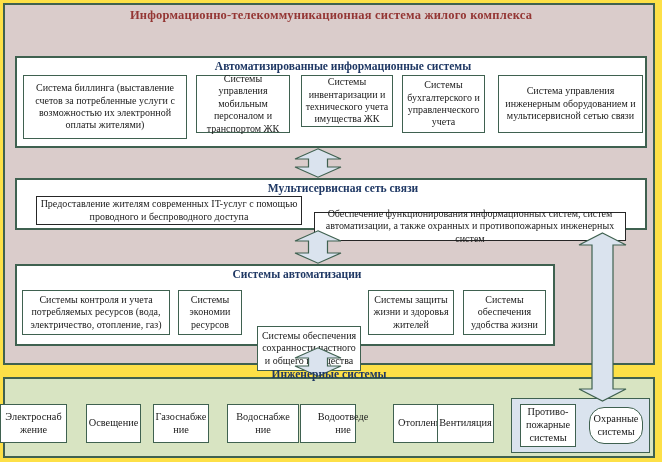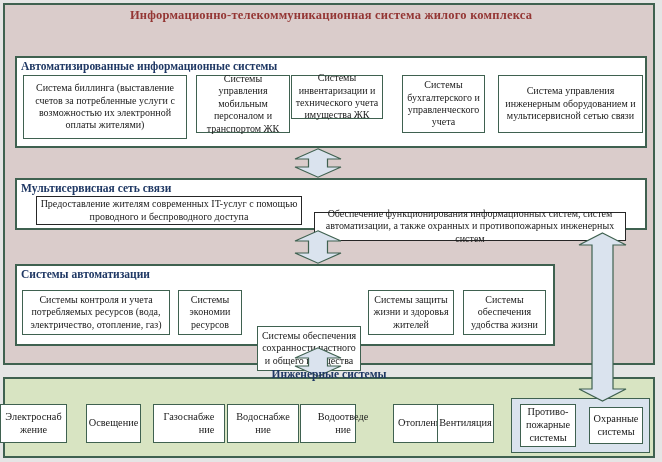--- a/index.html
+++ b/index.html
@@ -6,80 +6,80 @@
     --border-green:#3f6150;
     --bg-pink:#dacccb;
     --bg-green:#d8e4c2;
     --bg-blue:#dae3ee;
     --title-red:#943634;
     --header-navy:#1f3864;
     --text-dark:#1a1a1a;
   }
   html,body{margin:0;padding:0;background:#fff;}
   body{font-family:"Liberation Serif","DejaVu Serif",serif;color:var(--text-dark);}
-  .stage{position:relative;width:662px;height:462px;background:#e5e5e5;overflow:hidden;}
+  .stage{position:relative;width:662px;height:462px;background:#fde047;overflow:hidden;}
 
   .frame{position:absolute;box-sizing:border-box;border:2px solid var(--border-green);}
   .pink-frame{left:3px;top:3px;width:652px;height:362px;background:var(--bg-pink);}
   .green-frame{left:3px;top:377px;width:652px;height:81px;background:var(--bg-green);}
 
   .diagram-title{position:absolute;left:0;top:8px;width:662px;text-align:center;
     font-weight:bold;font-size:12.5px;color:var(--title-red);letter-spacing:.2px;}
 
   .edc{position:absolute;left:243px;top:30px;width:170px;height:25px;background:#fff;
     border:1px solid var(--border-green);box-sizing:border-box;display:flex;align-items:center;
     justify-content:center;font-weight:normal;font-size:12px;color:var(--header-navy);margin-top:48px;}
 
   .section{position:absolute;box-sizing:border-box;background:#fff;border:2px solid var(--border-green);}
   .sec-ais{left:15px;top:56px;width:632px;height:92px;}
   .sec-mss{left:15px;top:178px;width:632px;height:52px;}
   .sec-sa {left:15px;top:264px;width:540px;height:82px;}
 
-  .sec-title{position:absolute;left:4px;top:2px;width:100%;font-weight:bold;
+  .sec-title{position:absolute;left:12px;top:2px;width:100%;text-align:center;font-weight:bold;
     font-size:11.5px;color:var(--header-navy);}
   .green-title{position:absolute;left:3px;top:368px;width:652px;text-align:center;font-weight:bold;
     font-size:11.5px;color:var(--header-navy);}
 
   .box{position:absolute;box-sizing:border-box;background:#fff;border:1px solid var(--border-green);
     display:flex;align-items:center;justify-content:center;text-align:center;
     font-size:10px;line-height:1.24;padding:1px 2px;}
   .mss-box{border-color:#262626;}
 
   
   .b1{left:23px;top:75px;width:164px;height:64px;}
   .b2{left:196px;top:75px;width:94px;height:58px;}
-  .b3{left:291px;top:75px;width:92px;height:44px;}
+  .b3{left:301px;top:75px;width:92px;height:52px;}
   .b4{left:402px;top:75px;width:83px;height:58px;}
   .b5{left:498px;top:75px;width:145px;height:58px;}
 
   
   .m1{left:36px;top:196px;width:266px;height:29px;}
   .m2{left:314px;top:212px;width:312px;height:29px;}
 
   
   .s1{left:22px;top:290px;width:148px;height:45px;}
   .s2{left:178px;top:290px;width:64px;height:45px;}
   .s3{left:257px;top:290px;width:104px;height:45px;margin-top:36px;}
   .s4{left:368px;top:290px;width:86px;height:45px;}
   .s5{left:463px;top:290px;width:83px;height:45px;}
 
   
   .gbox{white-space:pre-line;font-size:10.3px;}
   .g1{left:0;top:404px;width:67px;height:39px;}
   .g2{left:86px;top:404px;width:55px;height:39px;}
-  .g3{left:153px;top:404px;width:72px;height:39px;text-align:right;}
+  .g3{left:153px;top:404px;width:56px;height:39px;}
   .g4{left:227px;top:404px;width:72px;height:39px;}
   .g5{left:300px;top:404px;width:56px;height:39px;padding-left:32px;}
   .g6{left:369px;top:404px;width:58px;height:39px;margin-left:24px;}
   .g7{left:437px;top:404px;width:57px;height:39px;}
 
   .protected-group{position:absolute;left:511px;top:398px;width:139px;height:55px;box-sizing:border-box;
     background:var(--bg-blue);border:1px solid var(--border-green);}
   .p1{left:520px;top:404px;width:56px;height:43px;}
-  .p2{left:589px;top:407px;width:54px;height:37px;}
+  .p2{left:589px;top:407px;width:54px;height:37px;border-radius:15px;}
 
   .arrow{position:absolute;}
   .arrow svg{display:block;}
   .arr-1{left:294px;top:148px;}
   .arr-2{left:294px;top:230px;}
   .arr-3{left:294px;top:347px;}
   .arr-tall{left:578px;top:232px;z-index:5;}
 </style>
 </head>
 <body>

